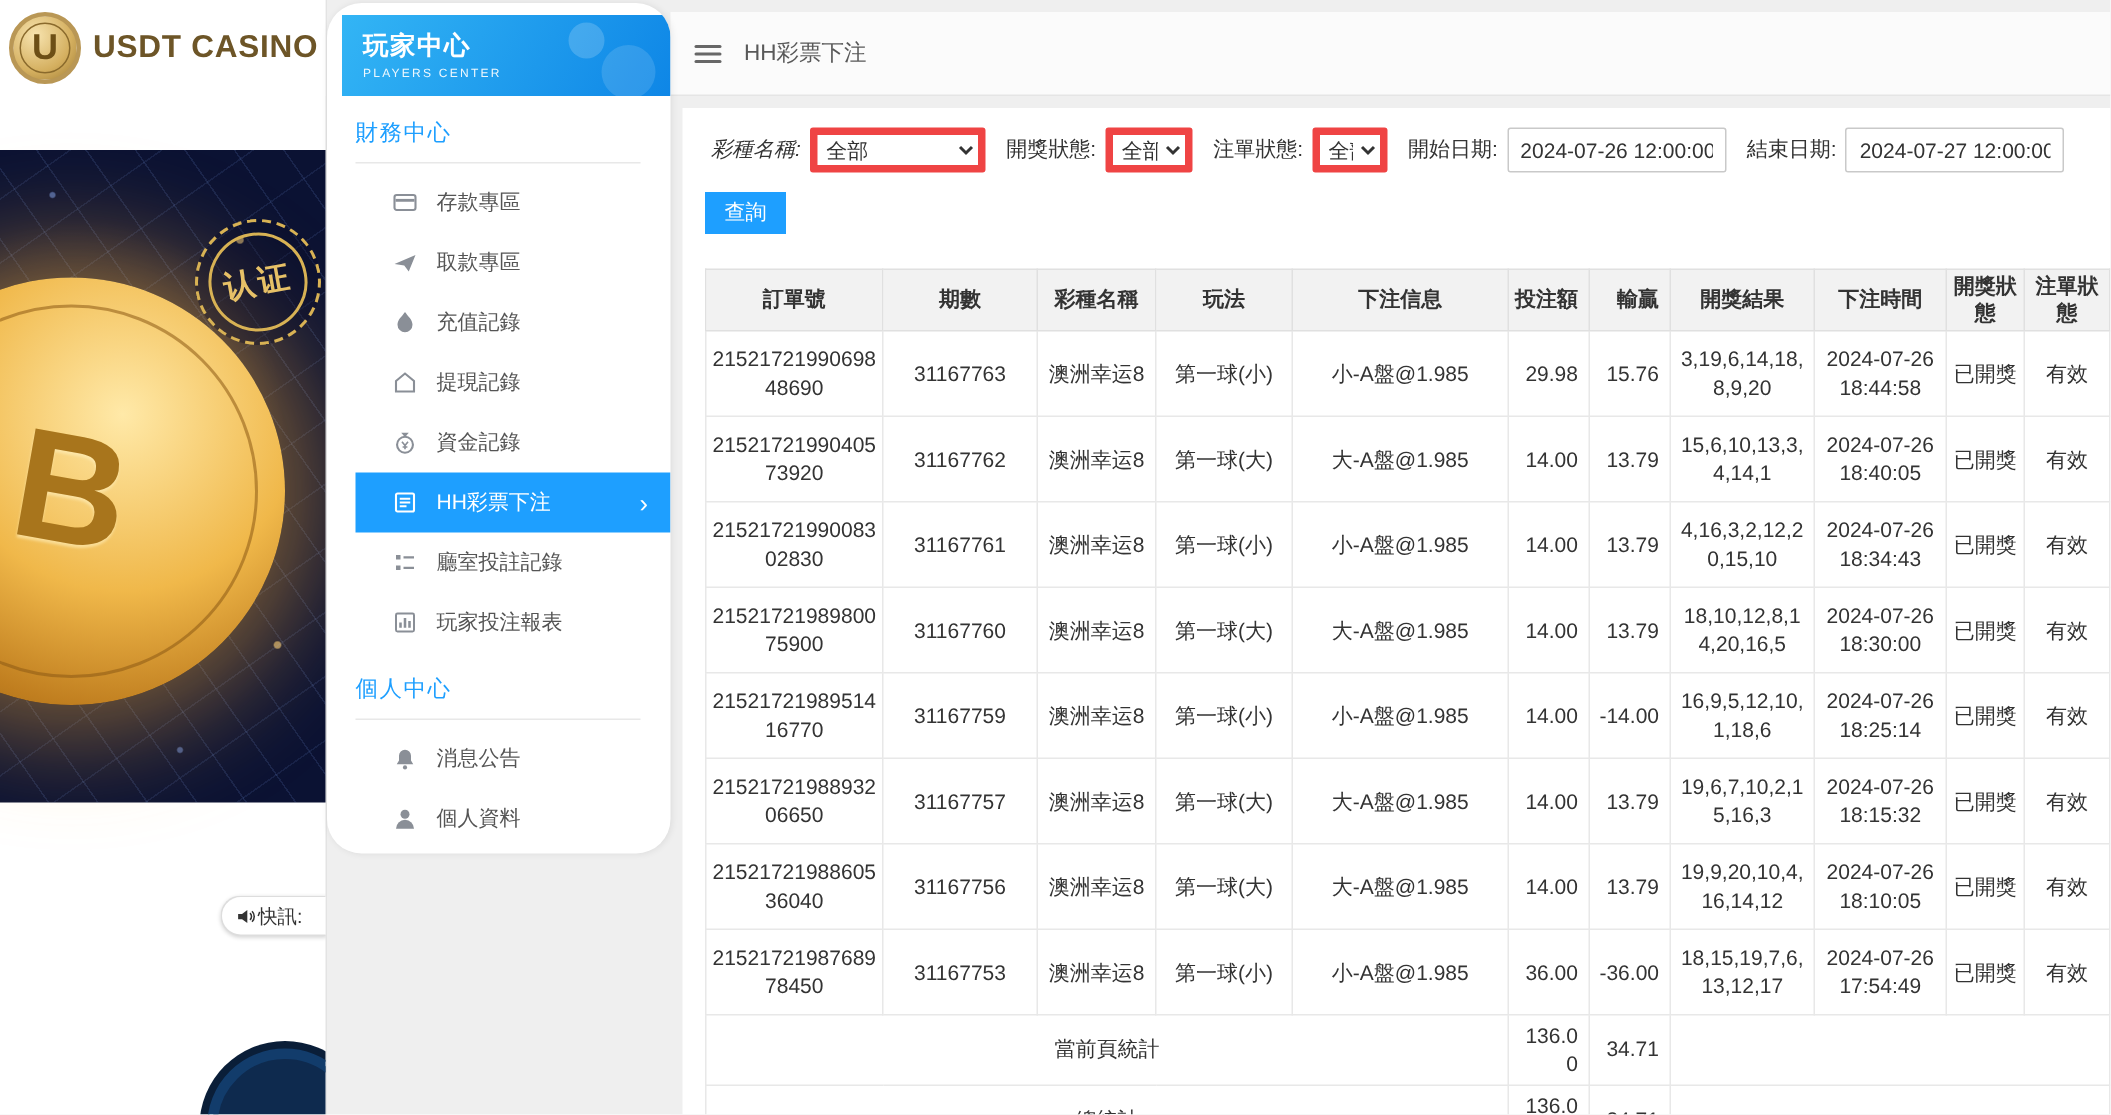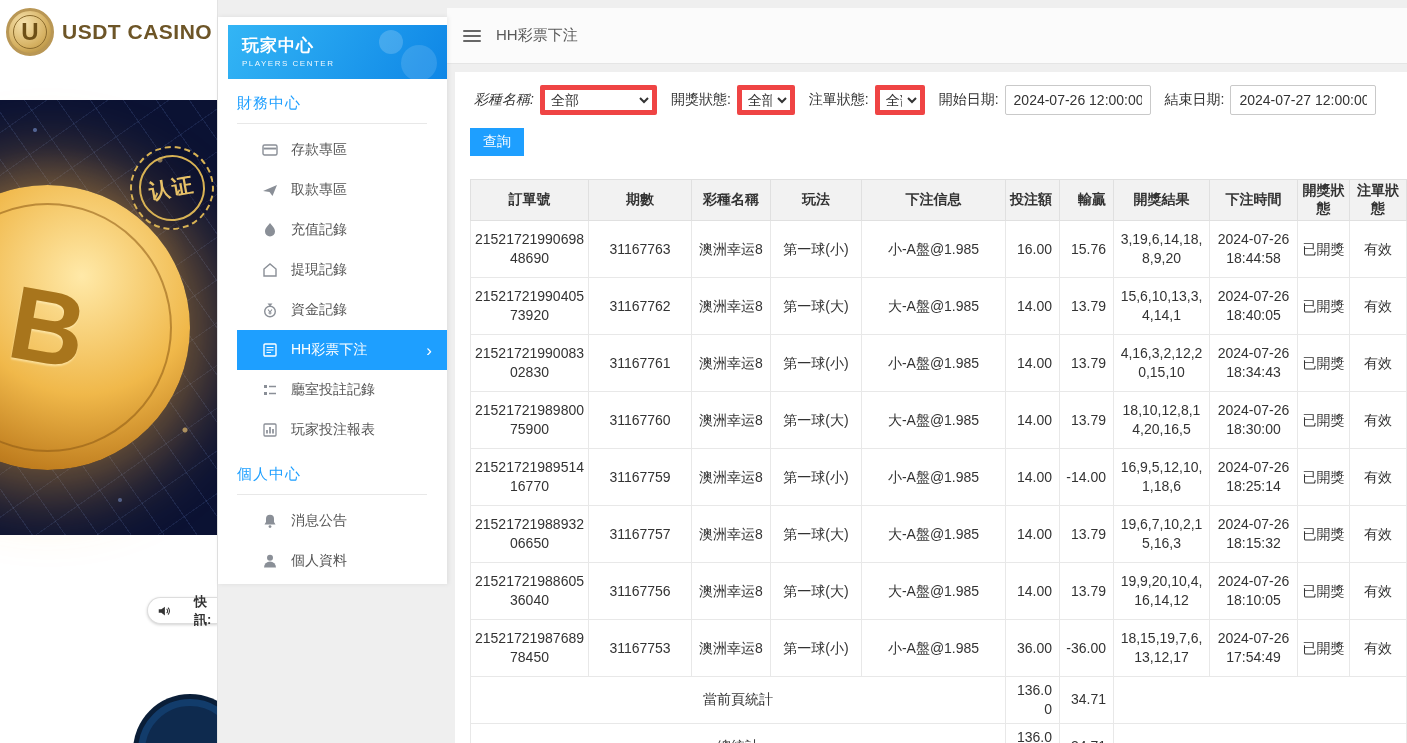--- a/index.html
+++ b/index.html
@@ -33,30 +33,30 @@
       box-shadow:0 0 70px 22px rgba(255,180,60,.45); display:flex; align-items:center; justify-content:center; }
   .coin::after { content:""; position:absolute; inset:18px; border-radius:50%; border:2px solid rgba(140,90,20,.55); }
   .coin-b { font-size:104px; font-weight:bold; color:#a8751c; transform:rotate(10deg); text-shadow:0 2px 2px rgba(255,240,190,.6); }
   .cert-badge { position:absolute; top:46px; right:4px; width:84px; height:84px; border-radius:50%;
       border:2px dashed #d8b254; display:flex; align-items:center; justify-content:center; transform:rotate(-10deg);
       background:rgba(8,12,40,.35); }
   .cert-inner { width:66px; height:66px; border-radius:50%; border:2px solid #d8b254;
       display:flex; align-items:center; justify-content:center; color:#e7c167; font-size:21px; font-weight:bold; letter-spacing:2px; }
 
   .news-pill { position:absolute; left:147px; top:597px; width:71px; height:27px; background:#fff;
-      border:1px solid #ddd; border-right:none; border-radius:14px 0 0 14px; display:flex; align-items:center; gap:23px;
-      padding-left:9px; font-size:13px; font-weight:bold; color:#333; box-shadow:0 1px 3px rgba(0,0,0,.18); cursor:pointer; }
+      border:1px solid #ddd; border-right:none; border-radius:14px 0 0 14px; display:flex; align-items:center; gap:1px;
+      padding-left:9px; font-size:13px; font-weight:normal; color:#333; box-shadow:0 1px 3px rgba(0,0,0,.18); cursor:pointer; }
   .news-pill svg { width:14px; height:14px; flex:0 0 auto; }
 
   .bottom-circle { position:absolute; left:138px; bottom:-60px; width:104px; height:104px; border-radius:50%;
       background:#0e2a4e; border:7px solid #123c6b; box-shadow:0 0 0 5px #0a1e38; }
 
   
-  .sidebar { position:absolute; left:218px; top:17px; width:229px; height:567px; background:#fff;
-      box-shadow:1px 0 5px rgba(0,0,0,.08); overflow:hidden; z-index:2; }
+  .sidebar { position:absolute; left:218px; top:2px; width:229px; height:567px; background:#fff;
+      box-shadow:1px 0 5px rgba(0,0,0,.08); overflow:hidden; z-index:2;border-radius:23px; }
   .sidebar-header { margin:8px 0 0 10px; height:54px; background:linear-gradient(120deg,#33b5f5,#0e86e6);
       color:#fff; padding:9px 0 0 14px; position:relative; overflow:hidden; cursor:default; }
   .sidebar-header::before { content:""; position:absolute; right:44px; top:5px; width:24px; height:24px; border-radius:50%; background:rgba(255,255,255,.18); }
   .sidebar-header::after { content:""; position:absolute; right:10px; top:20px; width:36px; height:36px; border-radius:50%; background:rgba(255,255,255,.13); }
   .sidebar-header .zh { font-size:17px; font-weight:bold; letter-spacing:1px; }
   .sidebar-header .en { font-size:8px; letter-spacing:1.5px; opacity:.92; margin-top:2px; }
 
   .section-title { margin:15px 20px 0 19px; color:#1e9fff; font-size:15px; letter-spacing:1px;
       padding-bottom:10px; border-bottom:1px solid #e8e8e8; margin-bottom:6px; }
   .nav-item { height:40px; display:flex; align-items:center; gap:13px; padding-left:25px; margin-left:19px;
@@ -320,21 +320,21 @@
             <th>注單狀態</th>
           </tr>
       </thead>
       <tbody id="bet-table-body">
           <tr>
             <td>2152172199069848690</td>
             <td>31167763</td>
             <td>澳洲幸运8</td>
             <td>第一球(小)</td>
             <td>小-A盤@1.985</td>
-            <td class="col-amt">16.00</td>
+            <td class="col-amt">29.98</td>
             <td class="col-win">15.76</td>
             <td>3,19,6,14,18,8,9,20</td>
             <td>2024-07-26 18:44:58</td>
             <td>已開獎</td>
             <td>有效</td>
           </tr>
           <tr>
             <td>2152172199040573920</td>
             <td>31167762</td>
             <td>澳洲幸运8</td>

